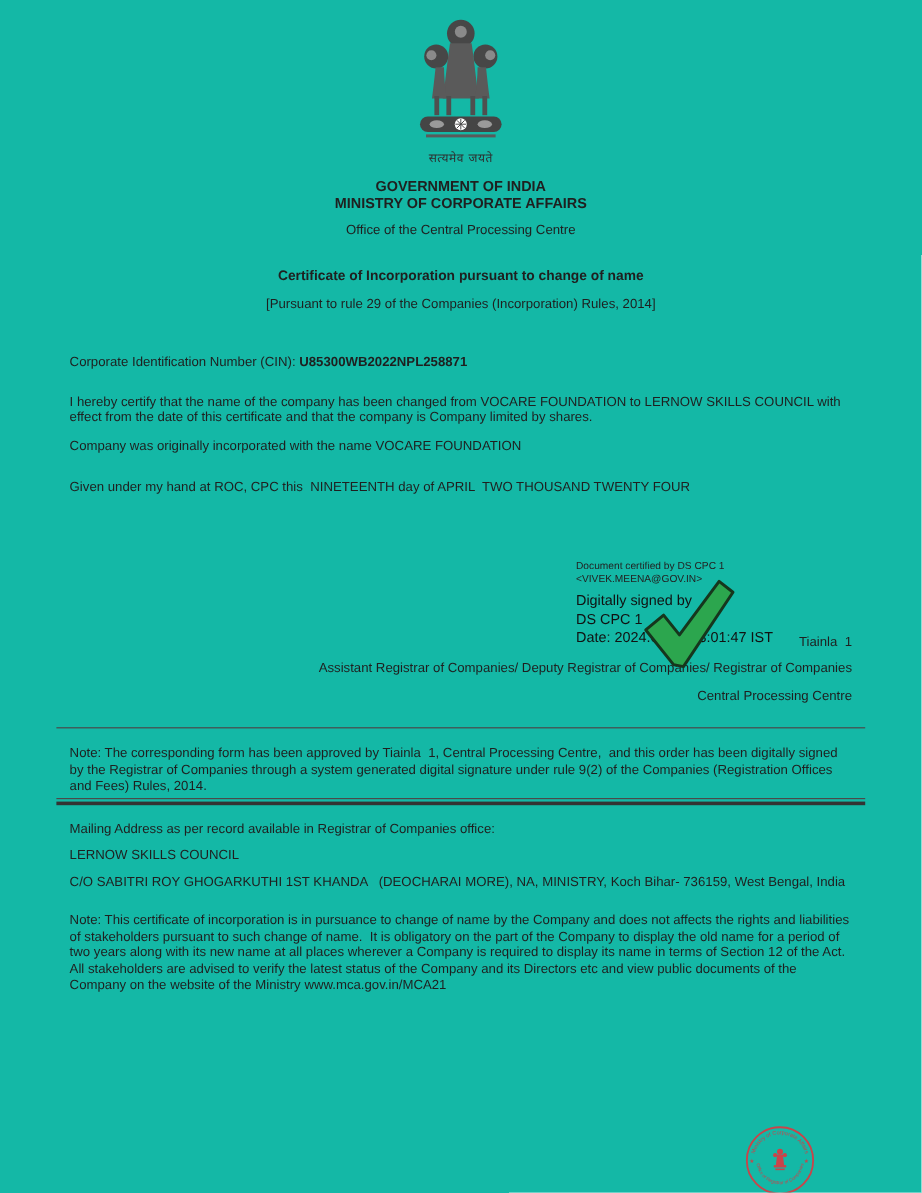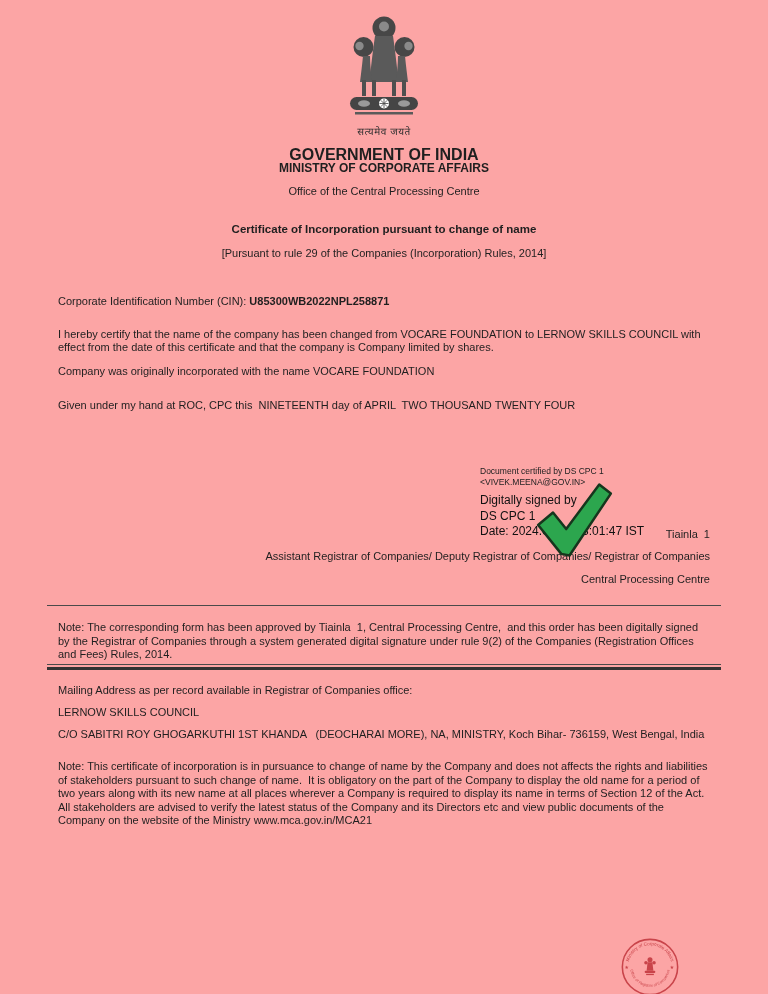--- a/index.html
+++ b/index.html
@@ -2,36 +2,36 @@
 <html><head>
 <meta charset="utf-8">
 <style>
   * { box-sizing: border-box; margin: 0; padding: 0; }
   html, body { background: #ffffff; }
   .page {
     position: relative;
     width: 768px;
     height: 994px;
     margin: 0 auto;
-    background: #fca5a5;
+    background: #14b8a6;
     font-family: "Liberation Sans", sans-serif;
     color: #1f1f1f;
     overflow: hidden;
   }
   .content { padding: 0 58px; }
   .center { text-align: center; }
   .right { text-align: right; }
   .txt { font-size: 11px; line-height: 13.5px; white-space: pre-wrap; }
   .bold { font-weight: bold; }
 
   .emblem-wrap { text-align: center; padding-top: 12px; }
   .emblem { width: 96px; height: 110px; display: inline-block; }
   .motto { text-align: center; font-size: 10px; line-height: 12px; color: #2e2e2e; letter-spacing: 0.5px; font-family: "DejaVu Sans", sans-serif; }
 
-  .gov-line { margin-top: 10px; font-size: 16px; line-height: 13.5px; font-weight: bold; }
+  .gov-line { margin-top: 10px; font-size: 12px; line-height: 13.5px; font-weight: bold; }
   .ministry-line { font-size: 12px; line-height: 13.5px; font-weight: bold; }
   .office-line { margin-top: 10px; }
   .addr-line { margin-top: 21px; }
   .cert-title { margin-top: 24px; font-weight: bold; font-size: 11.5px; }
   .cert-sub { margin-top: 12px; }
   .cin-line { margin-top: 35px; }
   .p-certify { margin-top: 19px; }
   .p-original { margin-top: 10px; }
   .p-given { margin-top: 21px; }
 

